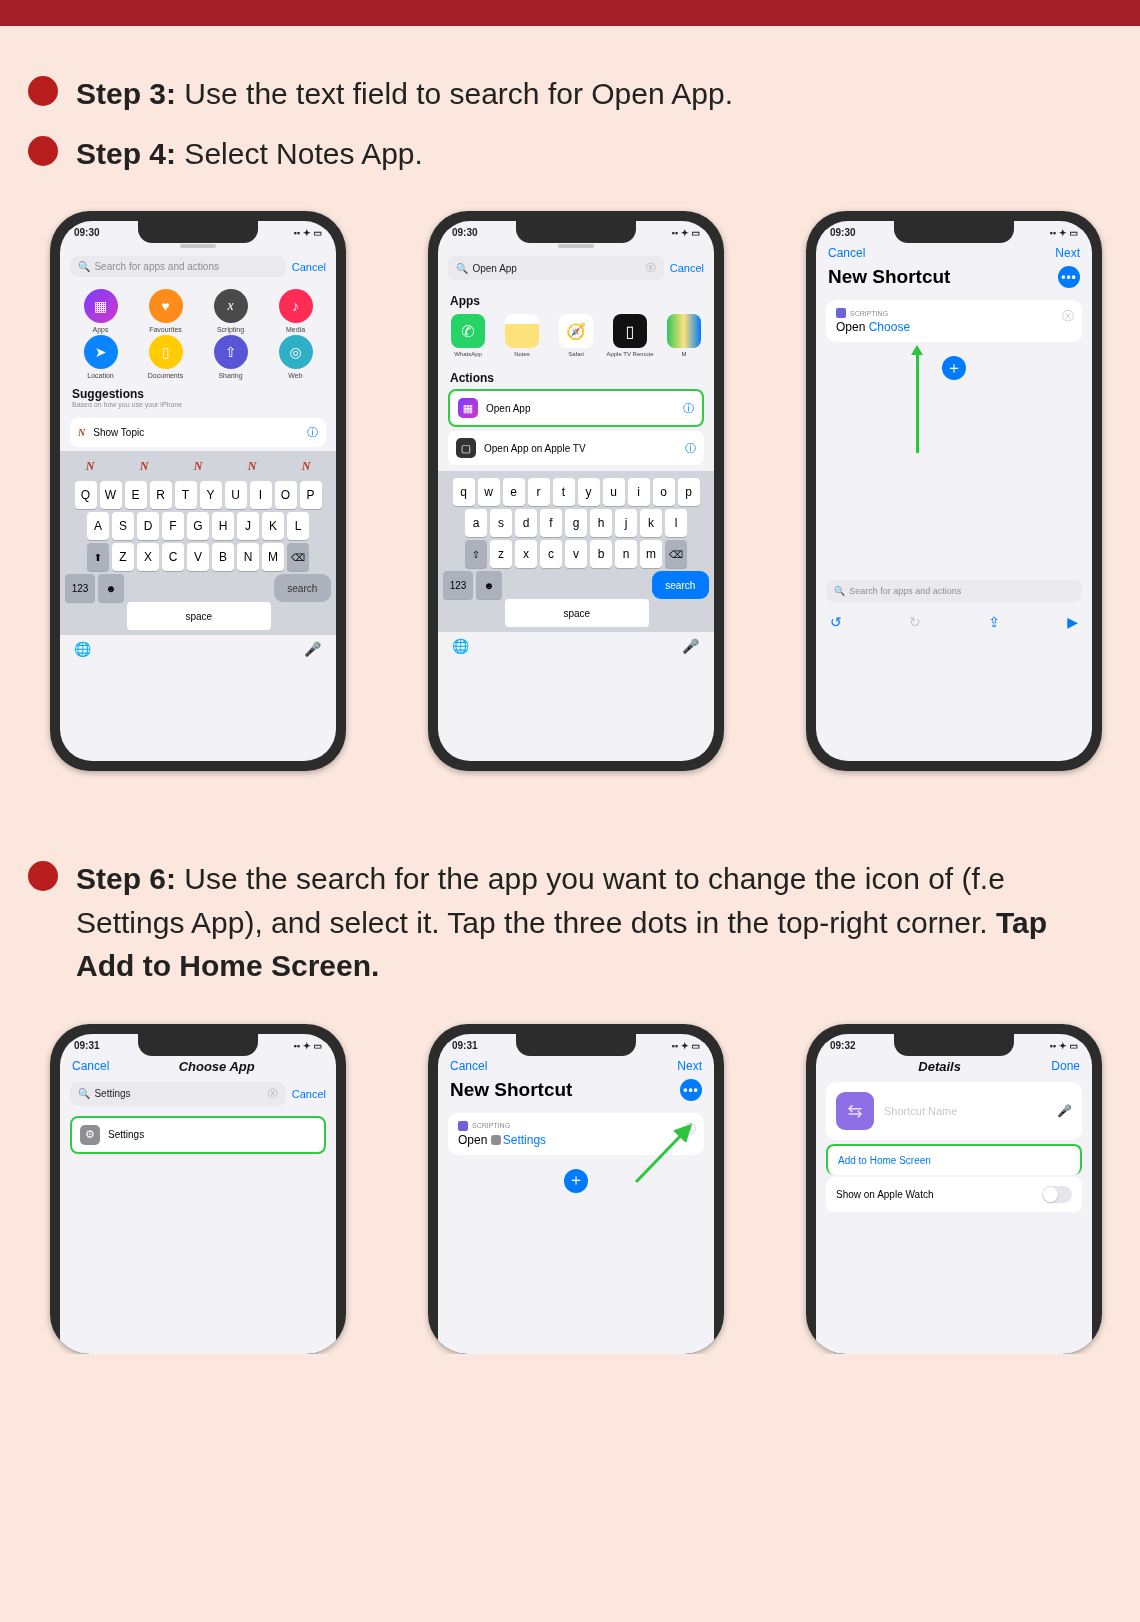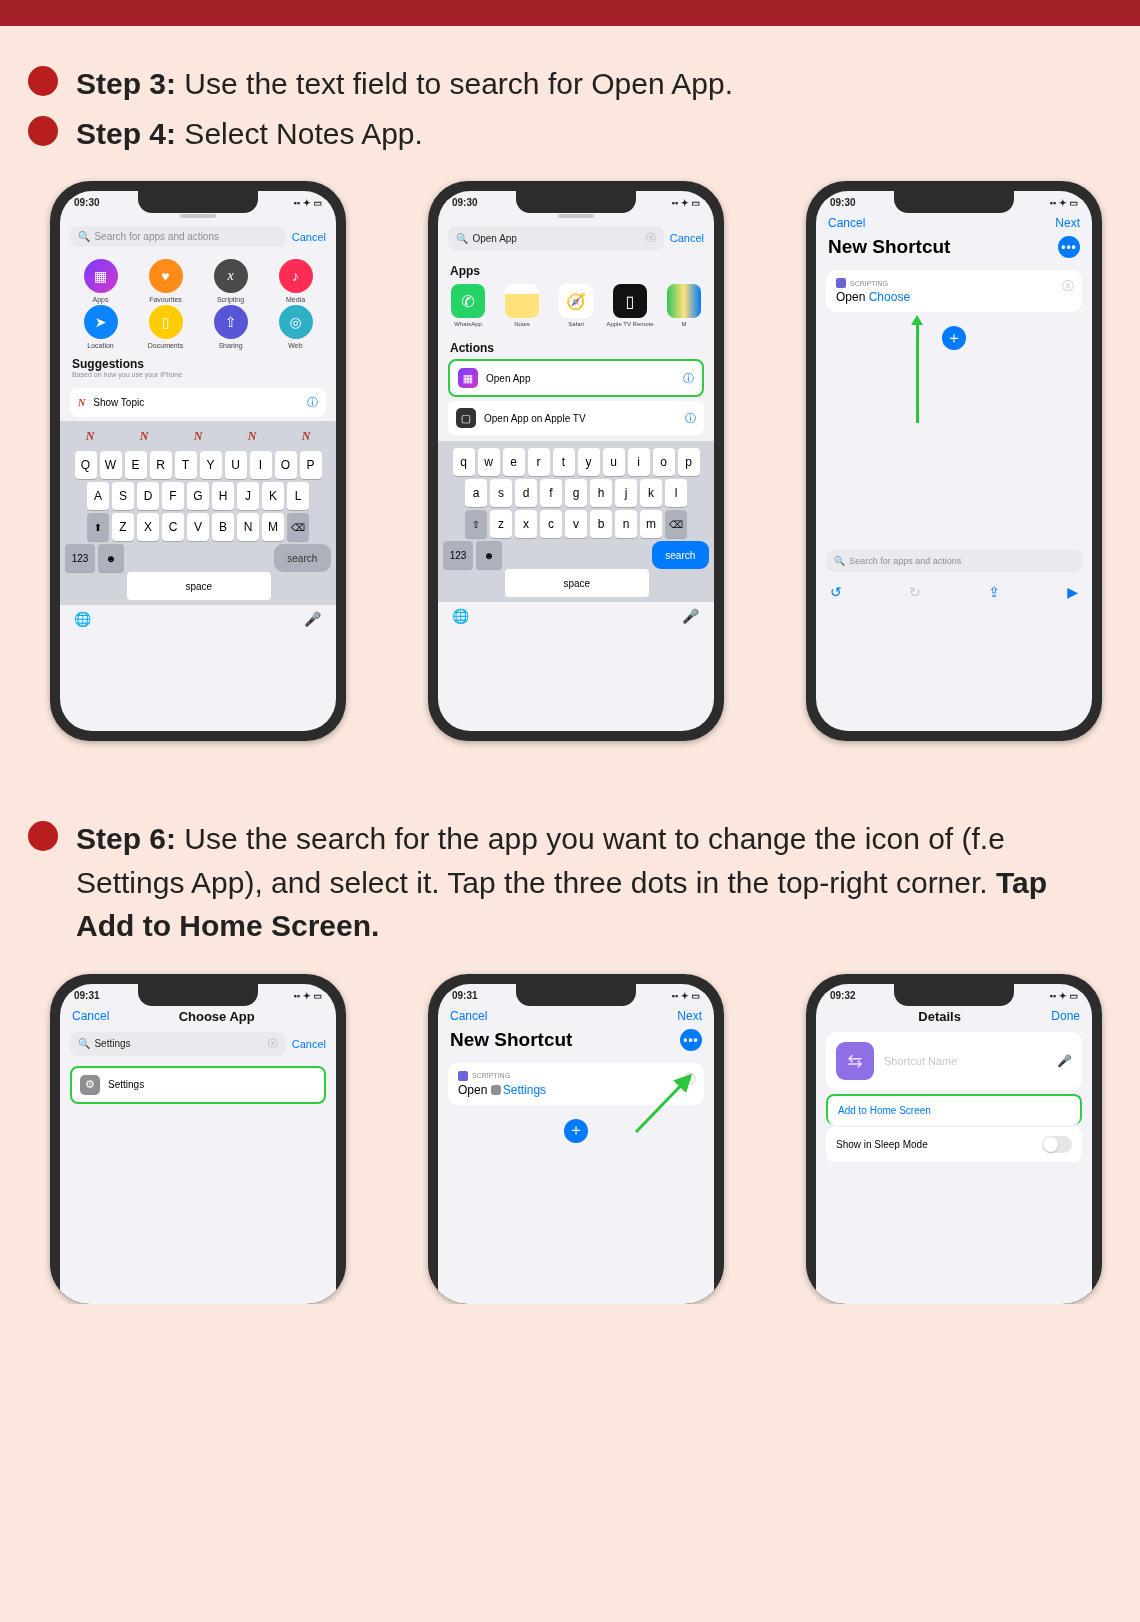--- a/index.html
+++ b/index.html
@@ -3,21 +3,21 @@
 <meta charset="utf-8">
 <style>
   * { box-sizing: border-box; margin: 0; padding: 0; }
   body {
     background: #fbe7dd;
     font-family: -apple-system, BlinkMacSystemFont, "Segoe UI", Helvetica, Arial, sans-serif;
     width: 1140px;
   }
   .redbar { height: 26px; background: #a31f27; width: 100%; }
   .steps { padding: 30px 28px 10px 28px; }
-  .step { display: flex; align-items: flex-start; margin: 6px 0; }
+  .step { display: flex; align-items: flex-start; margin: 16px 0; }
   .step-wide { padding: 30px 28px 10px 28px; }
   .step-wide .step { align-items: flex-start; }
   .bullet {
     width: 30px; height: 30px; border-radius: 50%;
     background: #b81e1e; flex: 0 0 30px; margin-right: 18px; margin-top: 4px;
   }
   .step-text { font-size: 30px; color: #222; line-height: 1.45; }
   .step-text b { font-weight: 700; }
   .phones {
     display: flex; justify-content: space-around; padding: 10px 6px 40px 18px;
@@ -99,21 +99,21 @@
   .kbd .key.sp { background: #adb1bb; font-size: 10px; }
   .kbd .brow { display: flex; gap: 3px; margin: 3px 0; padding: 0 2px; }
   .kbd .space { flex: 3; background: #fff; border-radius: 4px; height: 28px; display: flex; align-items: center; justify-content: center; font-size: 10px; margin-top: 28px; }
   .kbd .search { flex: 1.2; border-radius: 9px; height: 28px; display: flex; align-items: center; justify-content: center; font-size: 10px; }
   .bottombar { display: flex; justify-content: space-between; padding: 6px 14px 8px; font-size: 14px; color: #8e8e93; }
   .hdr {
     display: flex; justify-content: space-between; align-items: center;
     padding: 8px 12px 4px; font-size: 12px;
   }
   .hdr .left, .hdr .right { color: #007aff; font-size: 12px; }
-  .hdr .title { color: #111; font-weight: 600; font-size: 13px; }
+  .hdr .title { color: #111; font-weight: 600; font-size: 13px; font-style: italic; }
   .bigtitle { font-size: 19px; font-weight: 700; padding: 2px 12px 8px; display:flex; justify-content:space-between; align-items:center; }
   .bigtitle .dots { width: 22px; height: 22px; border-radius: 50%; background: #007aff; color:#fff; display:flex; align-items:center; justify-content:center; font-size:12px; letter-spacing:1px; }
   .card {
     background: #fff; margin: 4px 10px; border-radius: 10px; padding: 8px 10px; position:relative;
   }
   .card .tag { font-size: 7px; color: #8e8e93; display:flex; align-items:center; gap:4px; }
   .card .tag .ti { width:10px;height:10px;border-radius:2px;background:#6e62d9; }
   .card .line { font-size: 12px; margin-top: 2px; }
   .card .choose { color: #007aff; }
   .card .cx { position:absolute; right:8px; top:8px; color:#c7c7cc; font-size:12px; }
@@ -472,19 +472,19 @@
         <span class="ph">Shortcut Name</span>
         <span class="mic">🎤</span>
       </div>
       <div class="list">
         <div class="li hl">
           <span style="color:#007aff;">Add to Home Screen</span>
         </div>
       </div>
       <div class="list">
         <div class="li">
-            <span>Show in Sleep Mode</span>
+            <span>Show on Apple Watch</span>
             <span class="toggle"></span>
           </div>
       </div>
     </div>
   </div>
 </div>
 
 </body></html>

